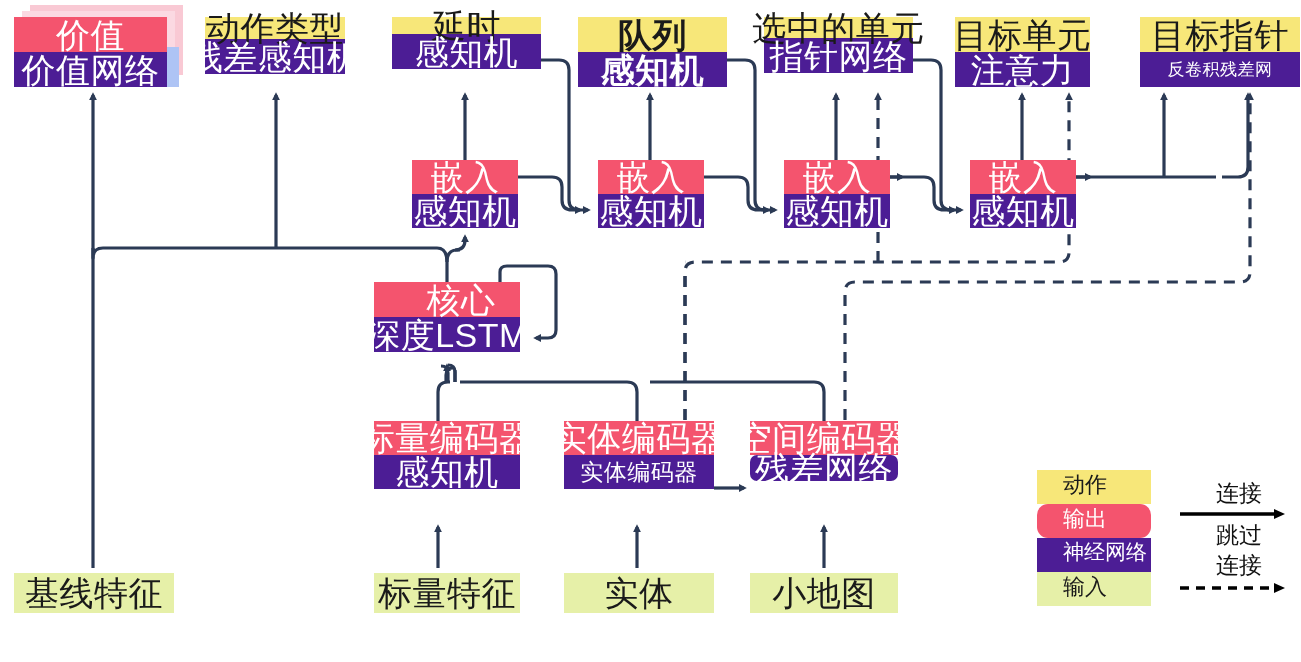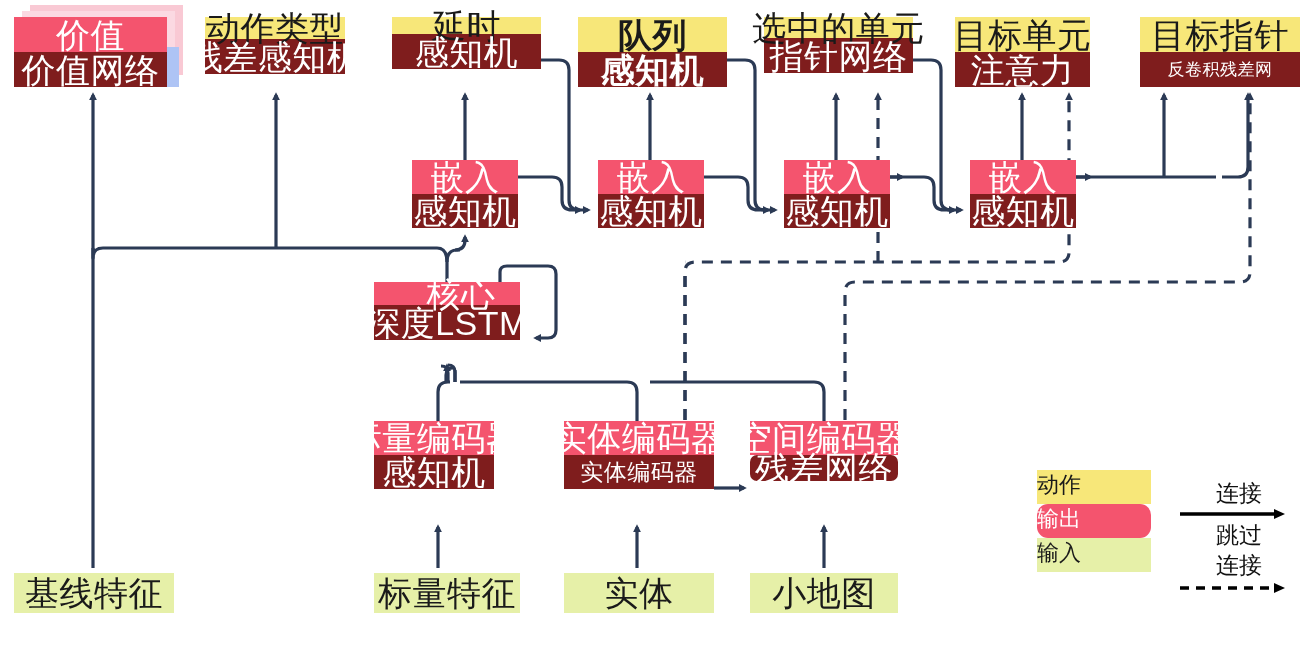--- a/index.html
+++ b/index.html
@@ -13,25 +13,25 @@
   svg.wires{position:absolute;left:0;top:0;width:1301px;height:662px;overflow:visible;}
   .node{position:absolute;box-sizing:border-box;}
   .node .cell{
     display:flex;align-items:center;justify-content:center;
     box-sizing:border-box;width:100%;
     font-size:34px;line-height:1;letter-spacing:0.5px;
     white-space:nowrap;
   }
   .cell.action{background:#f7e779;color:#1a1a1a;}
   .cell.output{background:#f4546e;color:#ffffff;}
-  .cell.nn{background:#7f1d1d;color:#ffffff;}
+  .cell.nn{background:#4c1d95;color:#ffffff;}
   .cell.input{background:#e6f0a8;color:#1a1a1a;}
   .shadow{position:absolute;}
   .legend-box{position:absolute;left:1037px;top:470px;width:114px;}
-  .legend-box .cell{font-size:22px;}
+  .legend-box .cell{font-size:22px;padding-left:26px;}
   .legend-arrows{position:absolute;left:1180px;top:478px;width:118px;height:128px;}
   .lg-label{
     position:absolute;width:100%;text-align:center;
     font-size:23px;color:#111;font-family:"Liberation Serif","DejaVu Serif",serif;
   }
 </style>
 </head>
 <body>
 
 <div id="stage">
@@ -169,25 +169,25 @@
   <div class="node" style="left:784px;top:160px;width:106px;">
     <div class="cell output" style="height:34px;">嵌入</div>
     <div class="cell nn" style="height:34px;">感知机</div>
   </div>
   <div class="node" style="left:970px;top:160px;width:106px;">
     <div class="cell output" style="height:34px;">嵌入</div>
     <div class="cell nn" style="height:34px;">感知机</div>
   </div>
 
   <div class="node" style="left:374px;top:282px;width:146px;">
-    <div class="cell output" style="height:23px;padding-left:28px;">核心</div>
+    <div class="cell output" style="height:35px;padding-left:28px;">核心</div>
     <div class="cell nn" style="height:35px;">深度LSTM</div>
   </div>
 
-  <div class="node" style="left:374px;top:421px;width:120px;">
+  <div class="node" style="left:374px;top:421px;width:146px;">
     <div class="cell output" style="height:34px;">标量编码器</div>
     <div class="cell nn" style="height:34px;">感知机</div>
   </div>
   <div class="node" style="left:564px;top:421px;width:150px;">
     <div class="cell output" style="height:34px;">实体编码器</div>
     <div class="cell nn" style="height:34px;font-size:23px;">实体编码器</div>
   </div>
   <div class="node" style="left:750px;top:421px;width:148px;">
     <div class="cell output" style="height:34px;">空间编码器</div>
     <div class="cell nn" style="height:26px;border-radius:7px;">残差网络</div>
@@ -202,20 +202,21 @@
   <div class="node" style="left:564px;top:573px;width:150px;">
     <div class="cell input" style="height:40px;">实体</div>
   </div>
   <div class="node" style="left:750px;top:573px;width:148px;">
     <div class="cell input" style="height:40px;">小地图</div>
   </div>
 
   <div class="legend-box">
     <div class="cell action" style="height:34px;">动作</div>
     <div class="cell output" style="height:34px;border-radius:11px;">输出</div>
+    <div class="cell nn" style="height:34px;font-size:21px;">神经网络</div>
     <div class="cell input" style="height:34px;">输入</div>
   </div>
 
   <div class="legend-arrows">
     <div class="lg-label" style="top:0px;">连接</div>
     <div class="lg-label" style="top:42px;">跳过</div>
     <div class="lg-label" style="top:72px;">连接</div>
     <svg width="118" height="128" style="position:absolute;left:0;top:0;overflow:visible;">
       <path d="M0,36 L100,36" stroke="#000" stroke-width="3.4" fill="none" marker-end="url(#ahBlack)"></path>
       <path d="M0,110 L100,110" stroke="#000" stroke-width="3.4" fill="none" stroke-dasharray="9 7" marker-end="url(#ahBlack)"></path>

